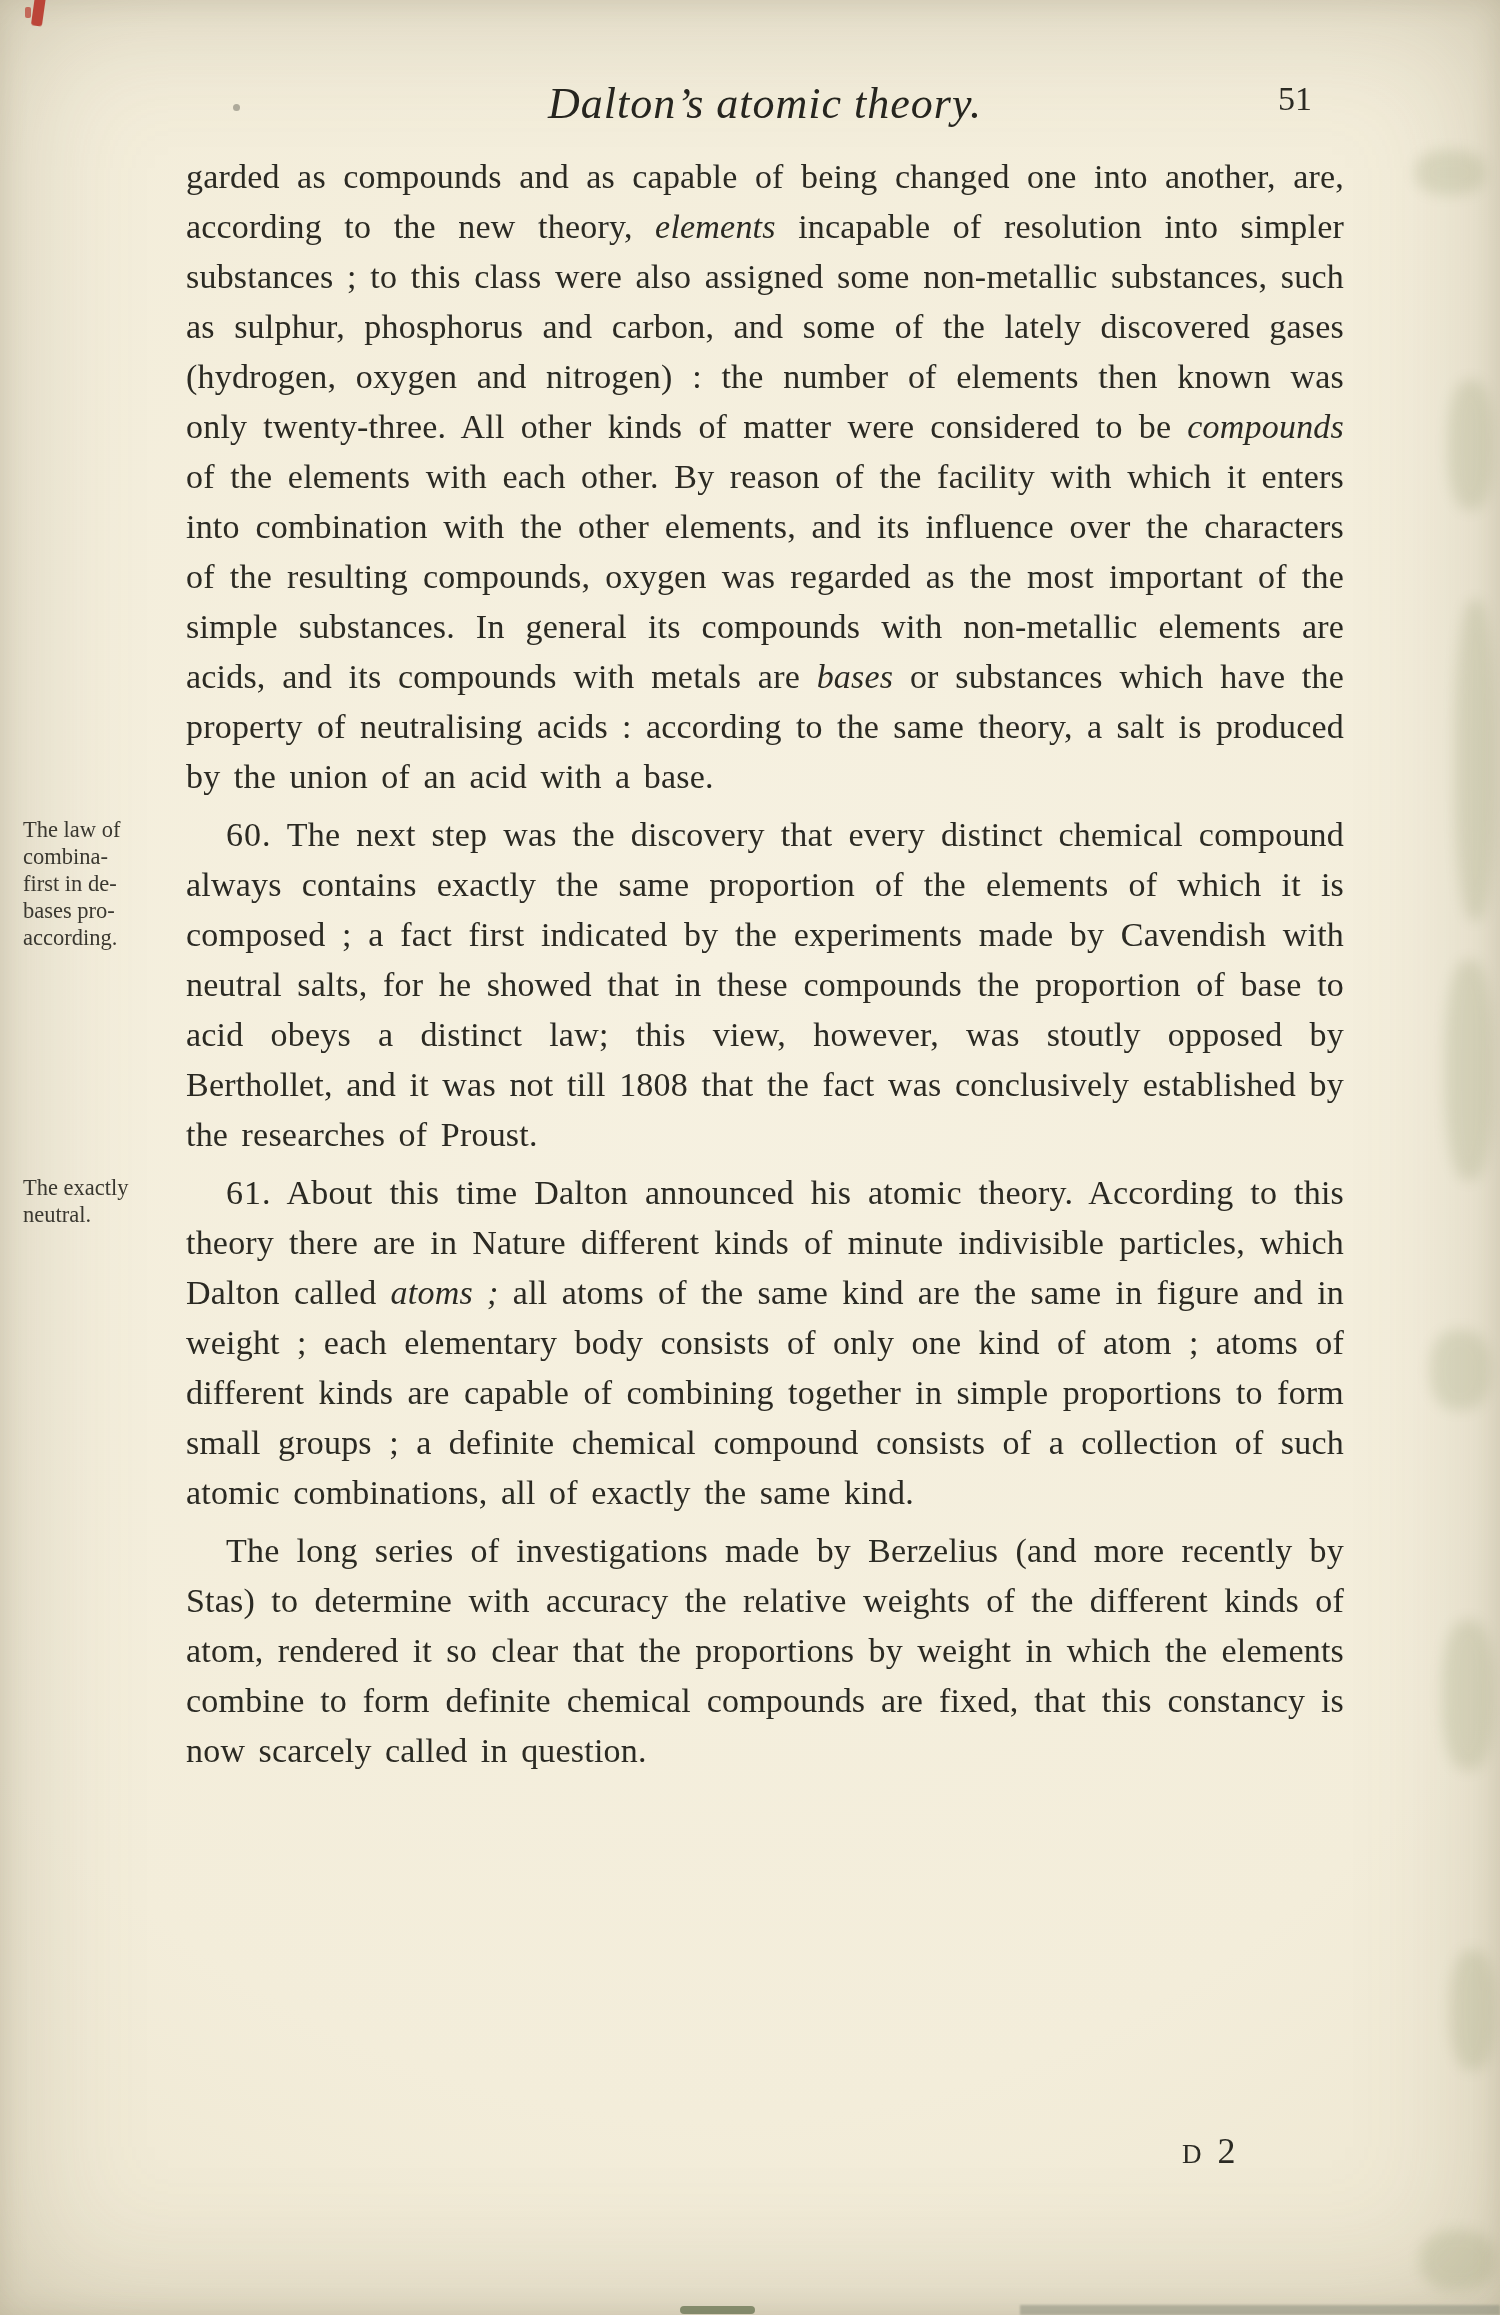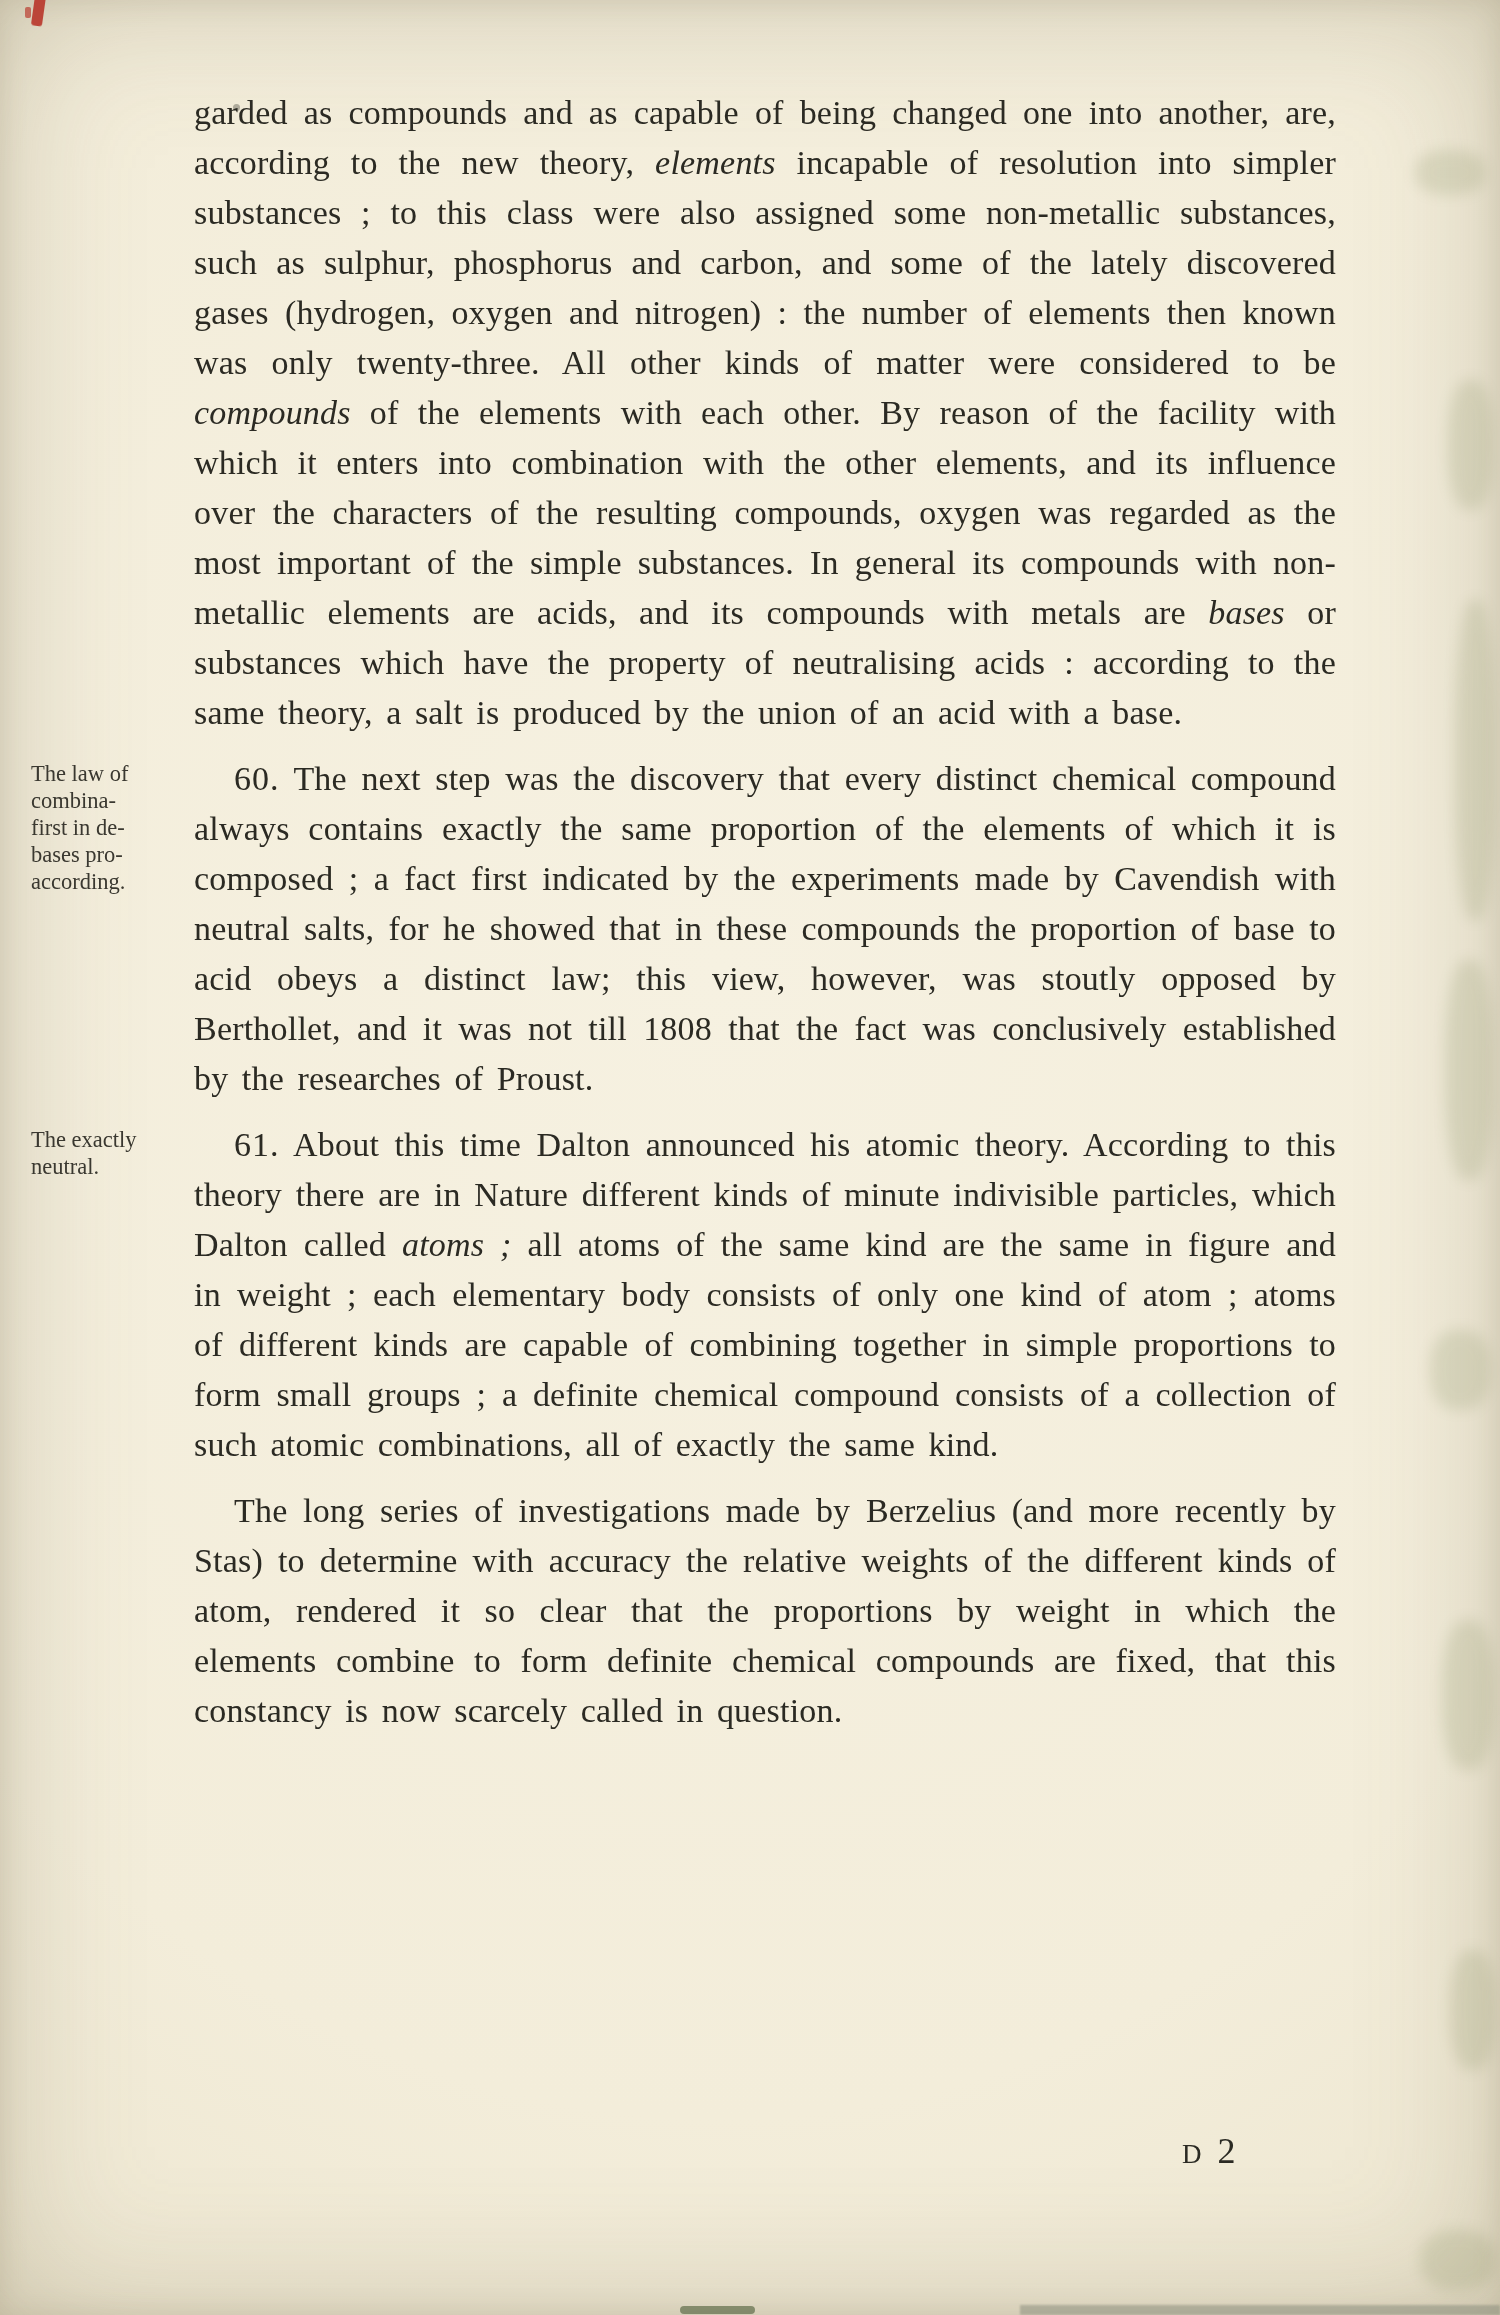--- a/index.html
+++ b/index.html
@@ -30,21 +30,21 @@
     font-style: italic; font-size: 44px; line-height: 64px;
     letter-spacing: 1px; color: var(--header-ink, #26251f);
   }
   .pagenum {
     position: absolute; right: 40px; top: 8px;
     font-size: 34px; color: var(--ink, #2b2a23);
   }
 
   .text-block { position: relative; }
   .para {
-    margin: 16px; position: relative;
+    margin: 8px; position: relative;
     font-size: 34px; line-height: 50px;
     text-align: justify; word-spacing: 0.14em; letter-spacing: 0.2px;
     color: var(--ink, #2b2a23);
   }
   .para.indent { text-indent: 40px; }
   .i { font-style: italic; }
   .b { font-weight: 400; letter-spacing: 1px; }
 
   .margin-note {
     position: absolute; left: -163px; top: 6px; width: 150px;
@@ -100,20 +100,24 @@
   <div class="stain s3"></div>
   <div class="stain s4"></div>
   <div class="stain s5"></div>
   <div class="stain s6"></div>
   <div class="stain s7"></div>
   <div class="stain s8"></div>
   <div class="artifact bottom-band"></div>
   <div class="artifact bottom-dash"></div>
 
   <div class="content">
+    <div class="header">
+      <span class="title">Dalton’s atomic theory.</span>
+      <span class="pagenum">51</span>
+    </div>
     <div class="text-block">
         <p class="para"><span>garded as compounds and as capable of being changed one into another, are, according to the new theory, </span><span class="i">elements</span><span> incapable of resolution into simpler substances ; to this class were also assigned some non-metallic substances, such as sulphur, phosphorus and carbon, and some of the lately discovered gases (hydrogen, oxygen and nitrogen) : the number of elements then known was only twenty-three. All other kinds of matter were considered to be </span><span class="i">compounds</span><span> of the elements with each other. By reason of the facility with which it enters into combination with the other elements, and its influence over the characters of the resulting compounds, oxygen was regarded as the most important of the simple substances. In general its compounds with non-metallic elements are acids, and its compounds with metals are </span><span class="i">bases</span><span> or substances which have the property of neutralising acids : according to the same theory, a salt is produced by the union of an acid with a base.</span></p>
         <p class="para indent"><span class="margin-note">
             <span class="note-line">The law of</span>
             <span class="note-line">combina-</span>
             <span class="note-line">first in de-</span>
             <span class="note-line">bases pro-</span>
             <span class="note-line">according.</span>
           </span><span class="b">60.</span><span> The next step was the discovery that every distinct chemical compound always contains exactly the same proportion of the elements of which it is composed ; a fact first indicated by the experiments made by Cavendish with neutral salts, for he showed that in these compounds the proportion of base to acid obeys a distinct law; this view, however, was stoutly opposed by Berthollet, and it was not till 1808 that the fact was conclusively established by the researches of Proust.</span></p>
         <p class="para indent"><span class="margin-note">

